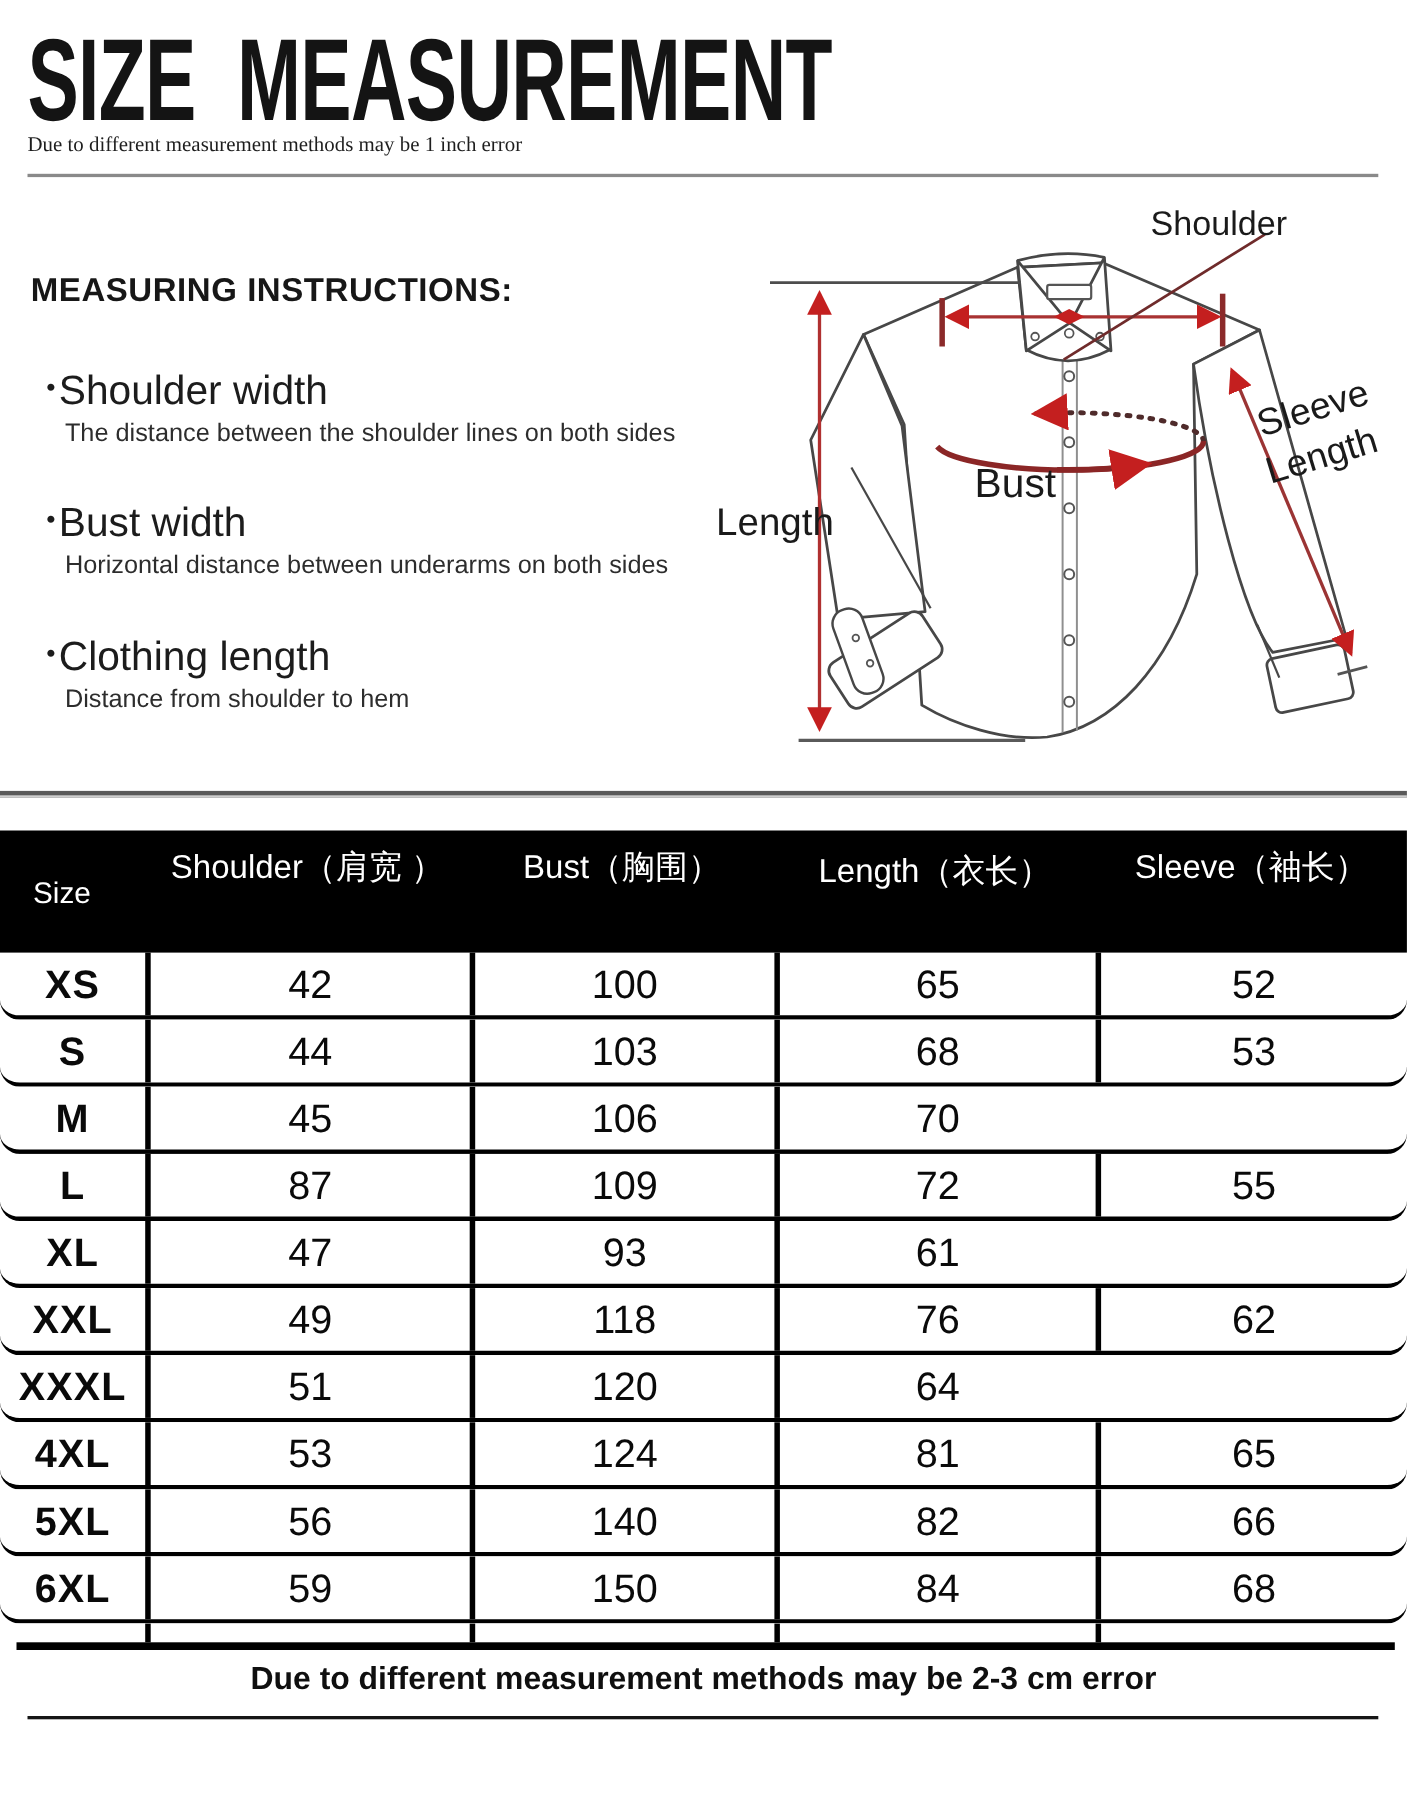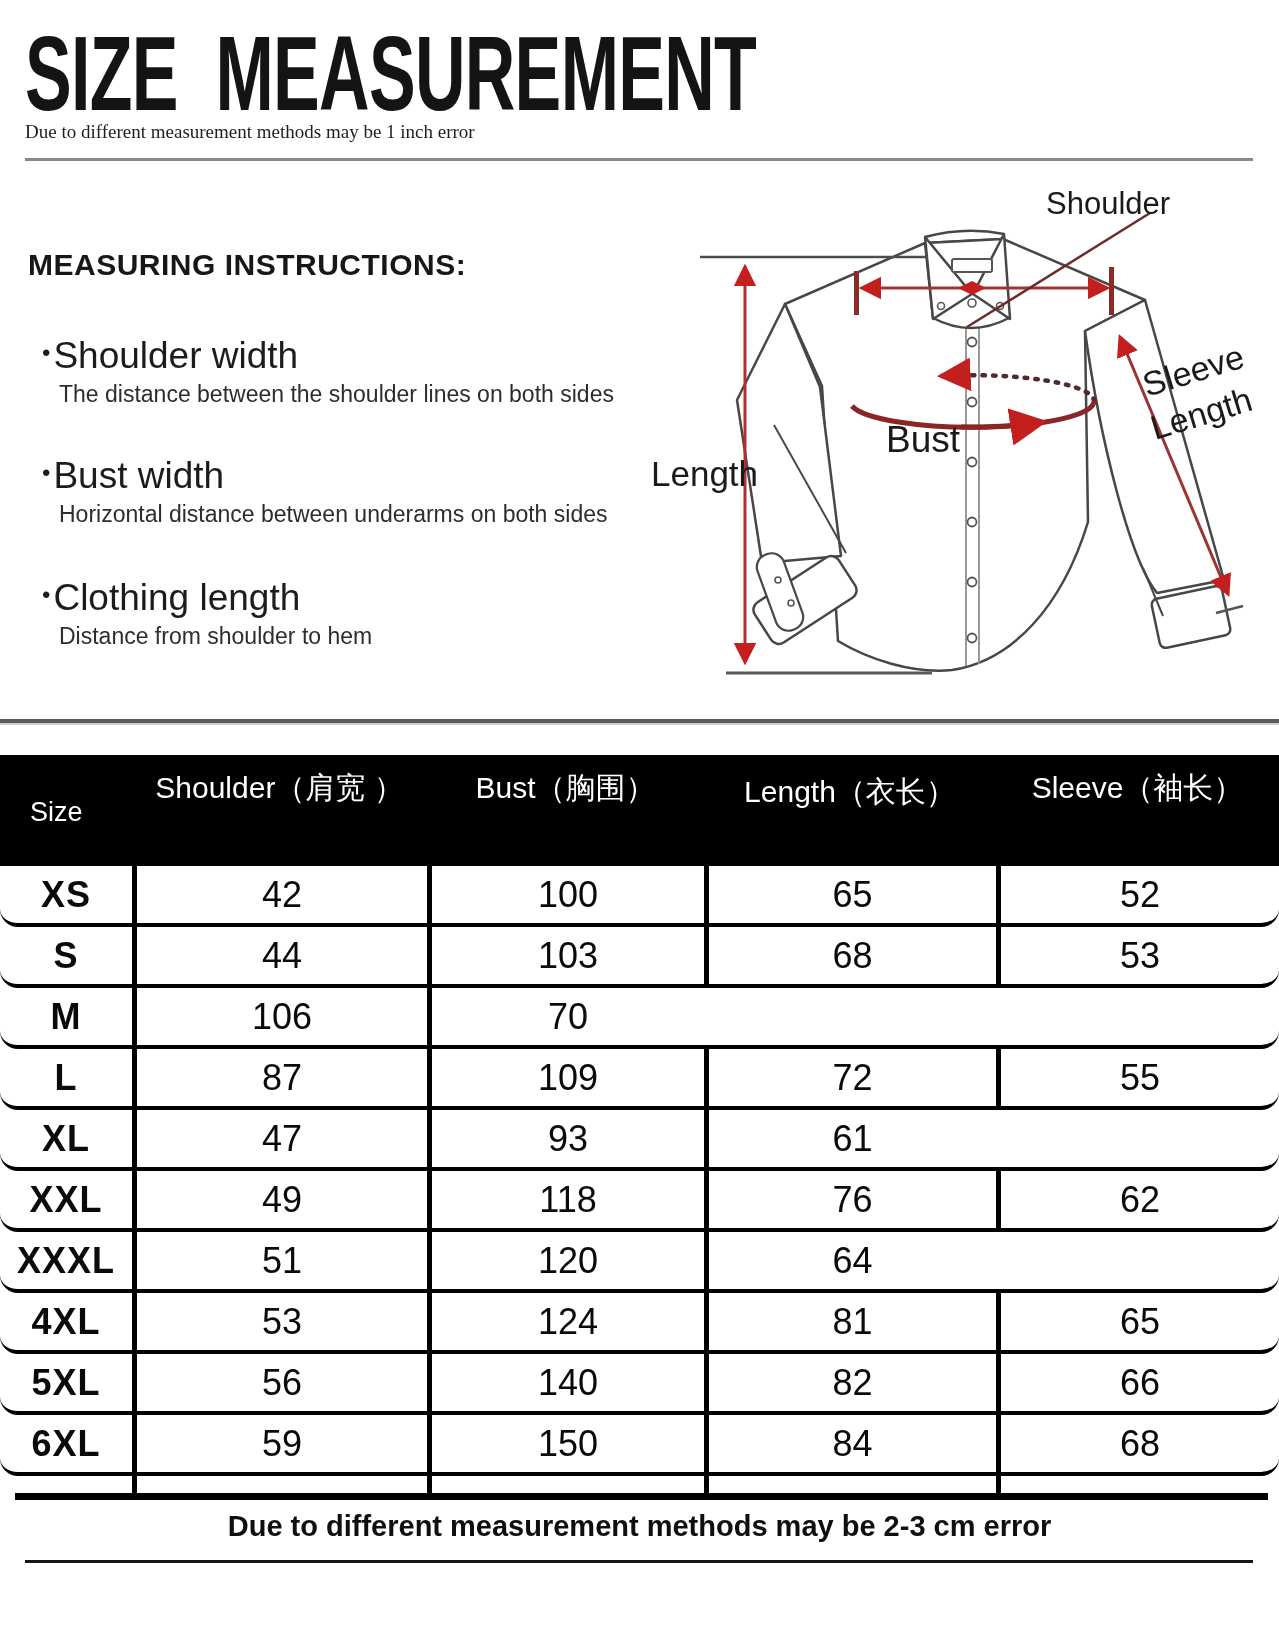--- a/index.html
+++ b/index.html
@@ -184,20 +184,21 @@
     </div>
     <div class="trow">
       <div class="td c-size">S</div>
       <div class="td">44</div>
       <div class="td">103</div>
       <div class="td">68</div>
       <div class="td">53</div>
     </div>
     <div class="trow">
       <div class="td c-size">M</div>
+      <div class="td">45</div>
       <div class="td">106</div>
       <div class="td">70</div>
     </div>
     <div class="trow">
       <div class="td c-size">L</div>
       <div class="td">87</div>
       <div class="td">109</div>
       <div class="td">72</div>
       <div class="td">55</div>
     </div>

